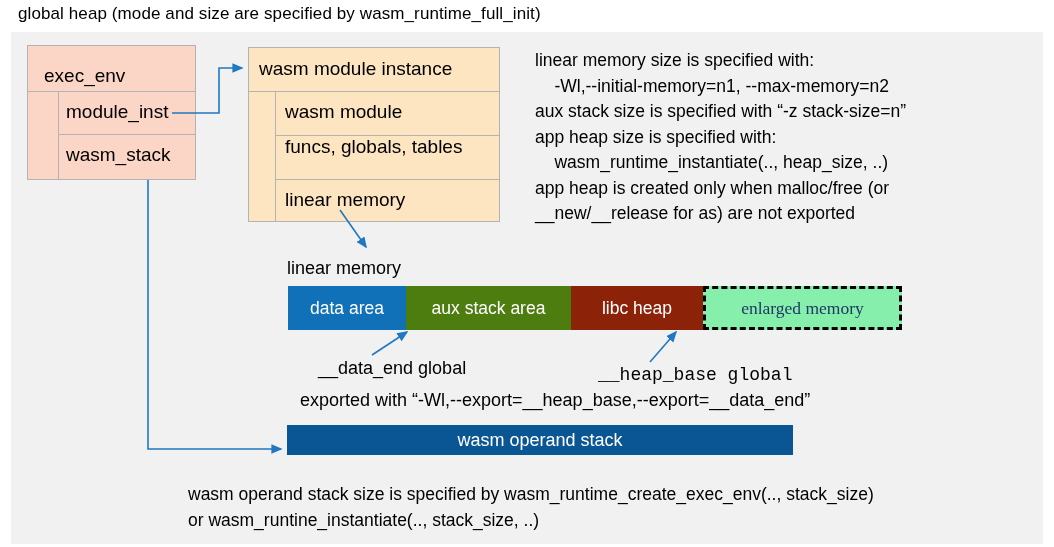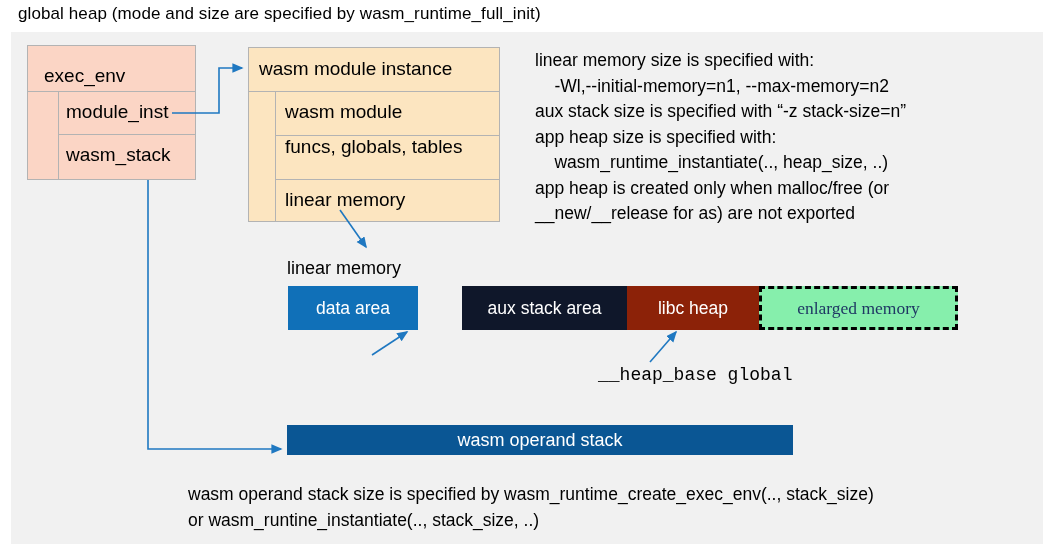--- a/index.html
+++ b/index.html
@@ -169,27 +169,29 @@
     -Wl,--initial-memory=n1, --max-memory=n2
 aux stack size is specified with “-z stack-size=n”
 app heap size is specified with:
     wasm_runtime_instantiate(.., heap_size, ..)
 app heap is created only when malloc/free (or
 __new/__release for as) are not exported</div>
 
   <div id="linmem-caption">linear memory</div>
 
   <div id="memstrip">
-    <div class="seg" style="width:130px; background:#1070b8;text-align:right;">data area</div>
-    <div class="seg" style="width:165px; background:#0f172a;margin-left:44px;">aux stack area</div>
+    <div class="seg" style="width:118px; background:#1070b8;text-align:right;">data area</div>
+    <div class="seg" style="width:165px; background:#4d7c0f;">aux stack area</div>
     <div class="seg" style="width:132px; background:#8c2208;">libc heap</div>
     <div class="seg dashed" style="width:199px;">enlarged memory</div>
   </div>
 
+  <div class="anno" style="left:318px; top:358px;">__data_end global</div>
   <div class="anno" style="left:598px; top:365px;font-family:Liberation Mono, monospace;">__heap_base global</div>
+  <div class="anno" style="left:300px; top:390px;">exported with “-Wl,--export=__heap_base,--export=__data_end”</div>
 
   <div id="opstack" style="background:#0a5694;">wasm operand stack</div>
 
   <div id="bottom-note">wasm operand stack size is specified by wasm_runtime_create_exec_env(.., stack_size)
 or wasm_runtine_instantiate(.., stack_size, ..)</div>
 
   <svg id="wires" viewBox="0 0 1054 547" xmlns="http://www.w3.org/2000/svg">
     <defs>
       <marker id="arrowhead" markerWidth="7" markerHeight="7" refX="6" refY="3" orient="auto" markerUnits="strokeWidth">
         <path d="M0,0 L7,3 L0,6 z" fill="#1f78c1"></path>

